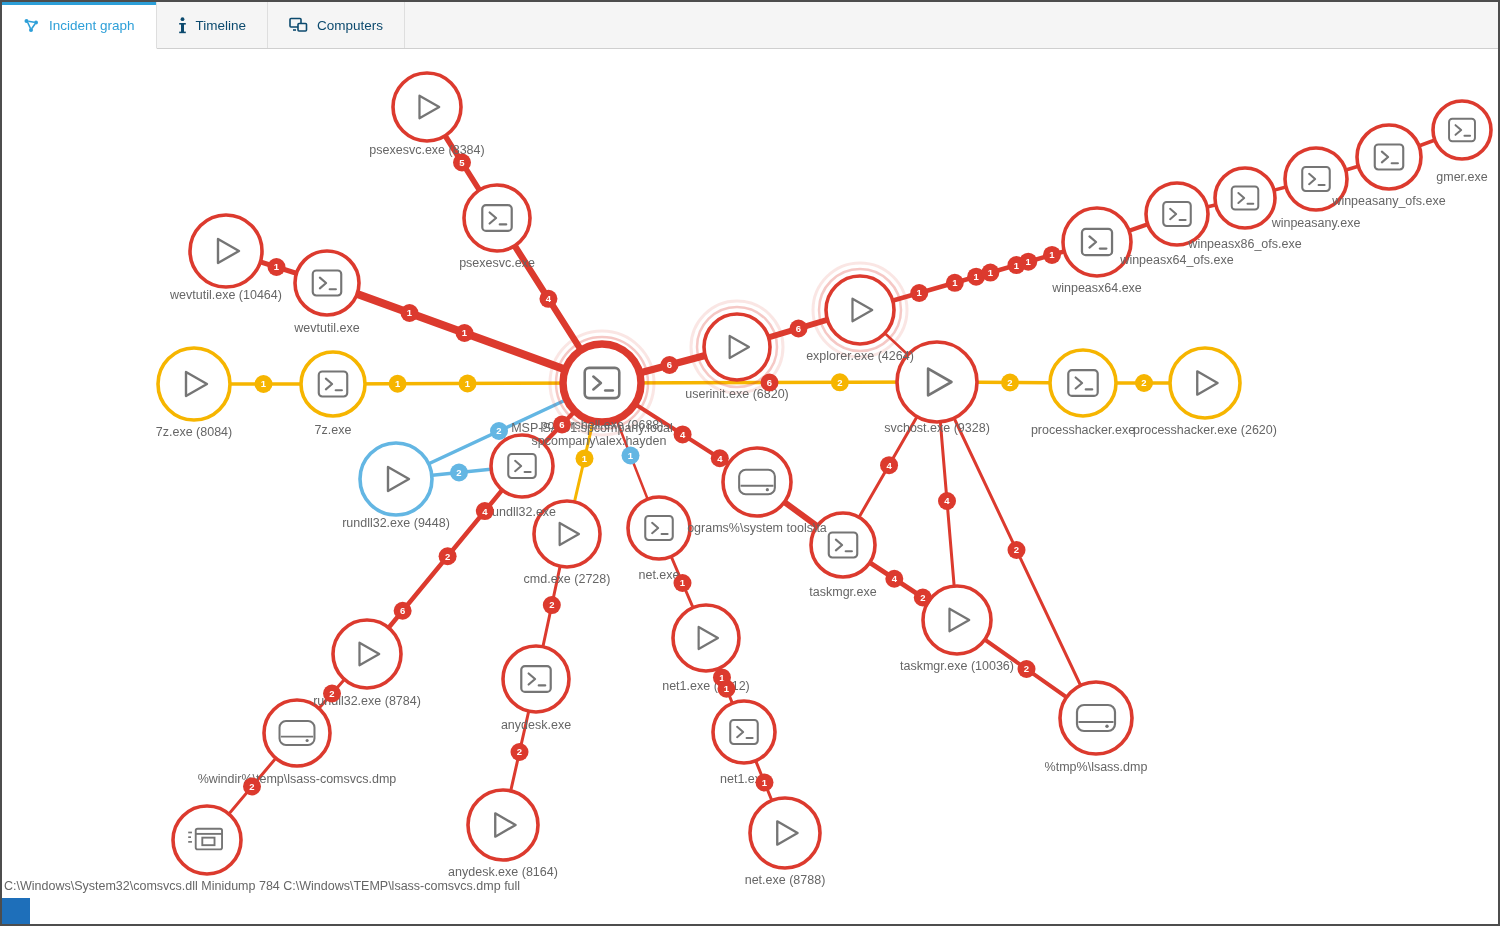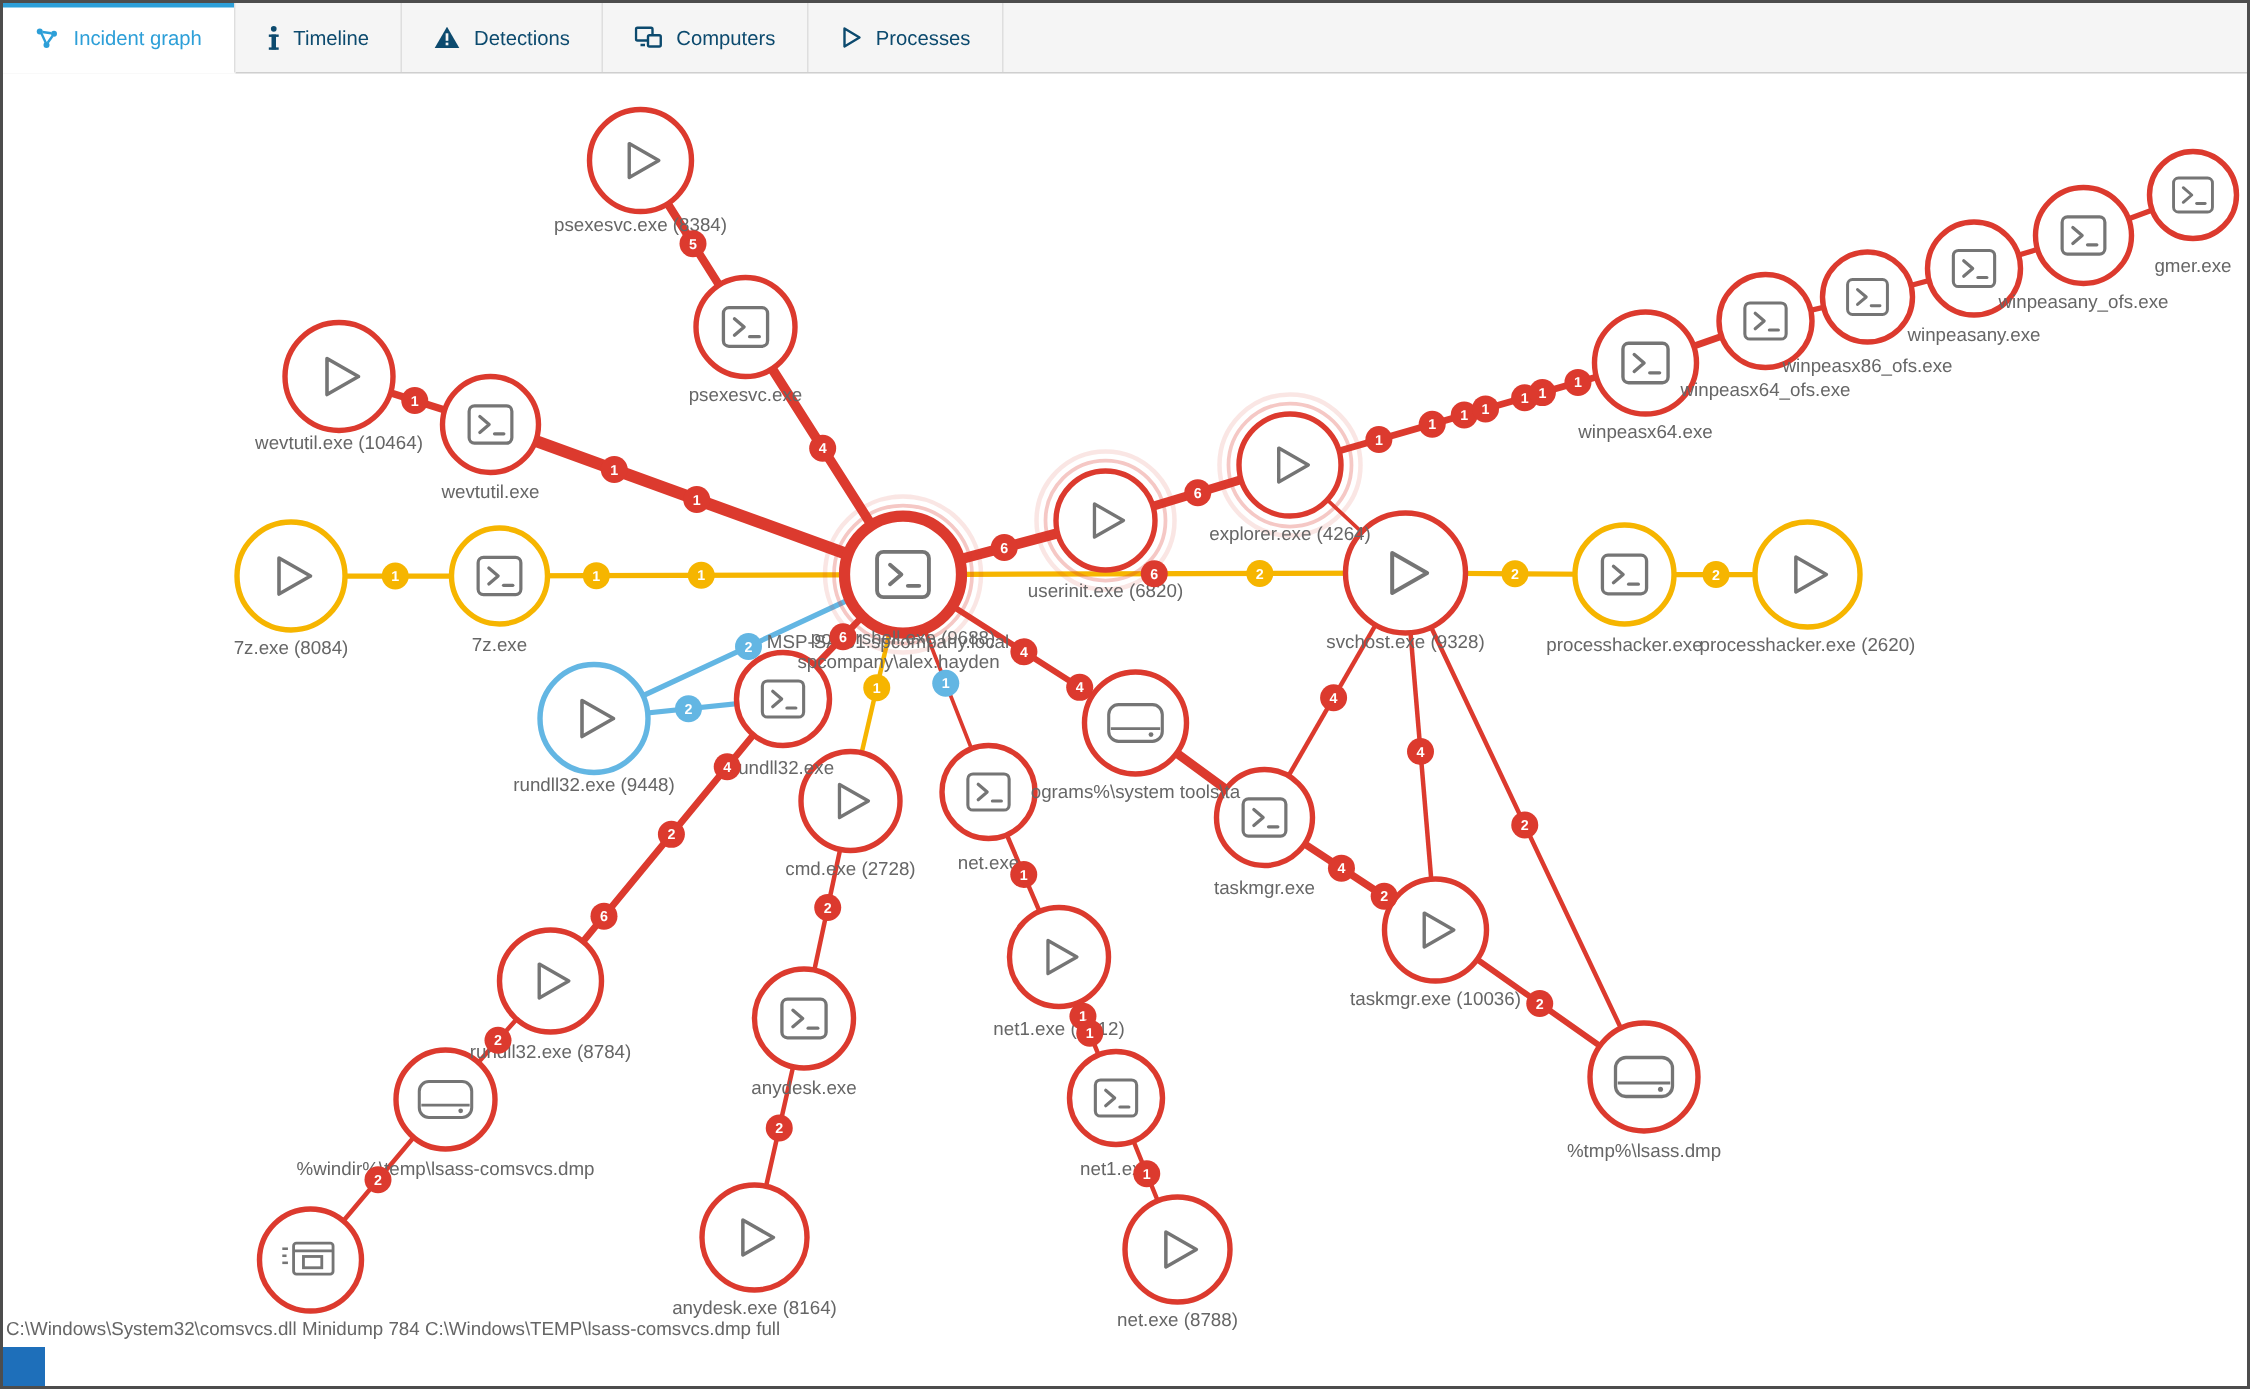--- a/index.html
+++ b/index.html
@@ -52,45 +52,27 @@
             <circle cx="4.5" cy="2.2" r="1.9"></circle>
             <rect x="3" y="6" width="3" height="10"></rect>
             <rect x="1.2" y="6" x2="8" width="6.6" height="1.6"></rect>
             <rect x="1.2" y="14.6" width="6.6" height="1.6"></rect>
           </svg>
         </span>
         <span>Timeline</span>
       </div>
       <div class="tab">
         <span class="ticon">
-          <svg width="18" height="16" viewBox="0 0 18 16">
-            <path d="M9 0.8 L17.2 15 L0.8 15 Z" fill="currentColor"></path>
-            <rect x="8.1" y="5.2" width="1.8" height="5" fill="#f5f5f5"></rect>
-            <rect x="8.1" y="11.4" width="1.8" height="1.8" fill="#f5f5f5"></rect>
-          </svg>
-        </span>
-        <span>Detections</span>
-      </div>
-      <div class="tab">
-        <span class="ticon">
           <svg width="19" height="16" viewBox="0 0 19 16" fill="none" stroke="currentColor" stroke-width="1.6">
             <rect x="1" y="1.5" width="11" height="8.5" rx="1"></rect>
             <rect x="9" y="6.5" width="8.5" height="7.5" rx="1" fill="#f5f5f5"></rect>
             <line x1="4" y1="13" x2="7" y2="13"></line>
           </svg>
         </span>
         <span>Computers</span>
-      </div>
-      <div class="tab">
-        <span class="ticon">
-          <svg width="15" height="16" viewBox="0 0 15 16" fill="none" stroke="currentColor" stroke-width="1.6" stroke-linejoin="round">
-            <path d="M3 2 L13 8 L3 14 Z"></path>
-          </svg>
-        </span>
-        <span>Processes</span>
       </div>
     </div>
   <svg id="graph" width="1500" height="875" viewBox="0 47 1500 875">
       <line x1="425" y1="105" x2="495" y2="216" stroke="#dc3a2e" stroke-width="5.5" stroke-linecap="round"></line>
       <line x1="495" y1="216" x2="600" y2="381" stroke="#dc3a2e" stroke-width="6.5" stroke-linecap="round"></line>
       <line x1="224" y1="249" x2="325" y2="281" stroke="#dc3a2e" stroke-width="5" stroke-linecap="round"></line>
       <line x1="325" y1="281" x2="600" y2="381" stroke="#dc3a2e" stroke-width="8" stroke-linecap="round"></line>
       <line x1="192" y1="382" x2="331" y2="382" stroke="#f6b500" stroke-width="3.5" stroke-linecap="round"></line>
       <line x1="331" y1="382" x2="600" y2="381" stroke="#f6b500" stroke-width="3.5" stroke-linecap="round"></line>
       <line x1="600" y1="381" x2="935" y2="380" stroke="#f6b500" stroke-width="3.5" stroke-linecap="round"></line>

